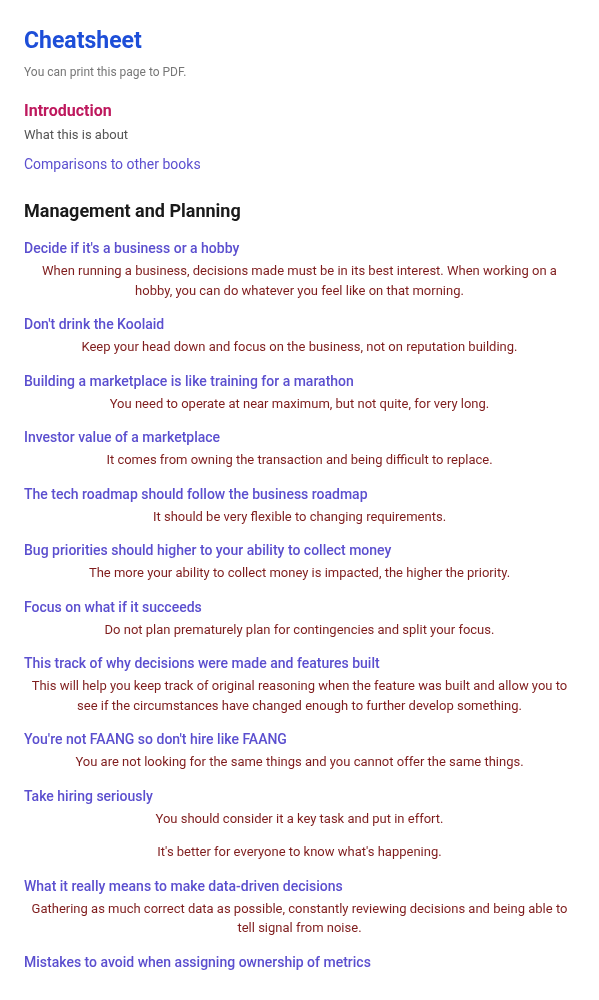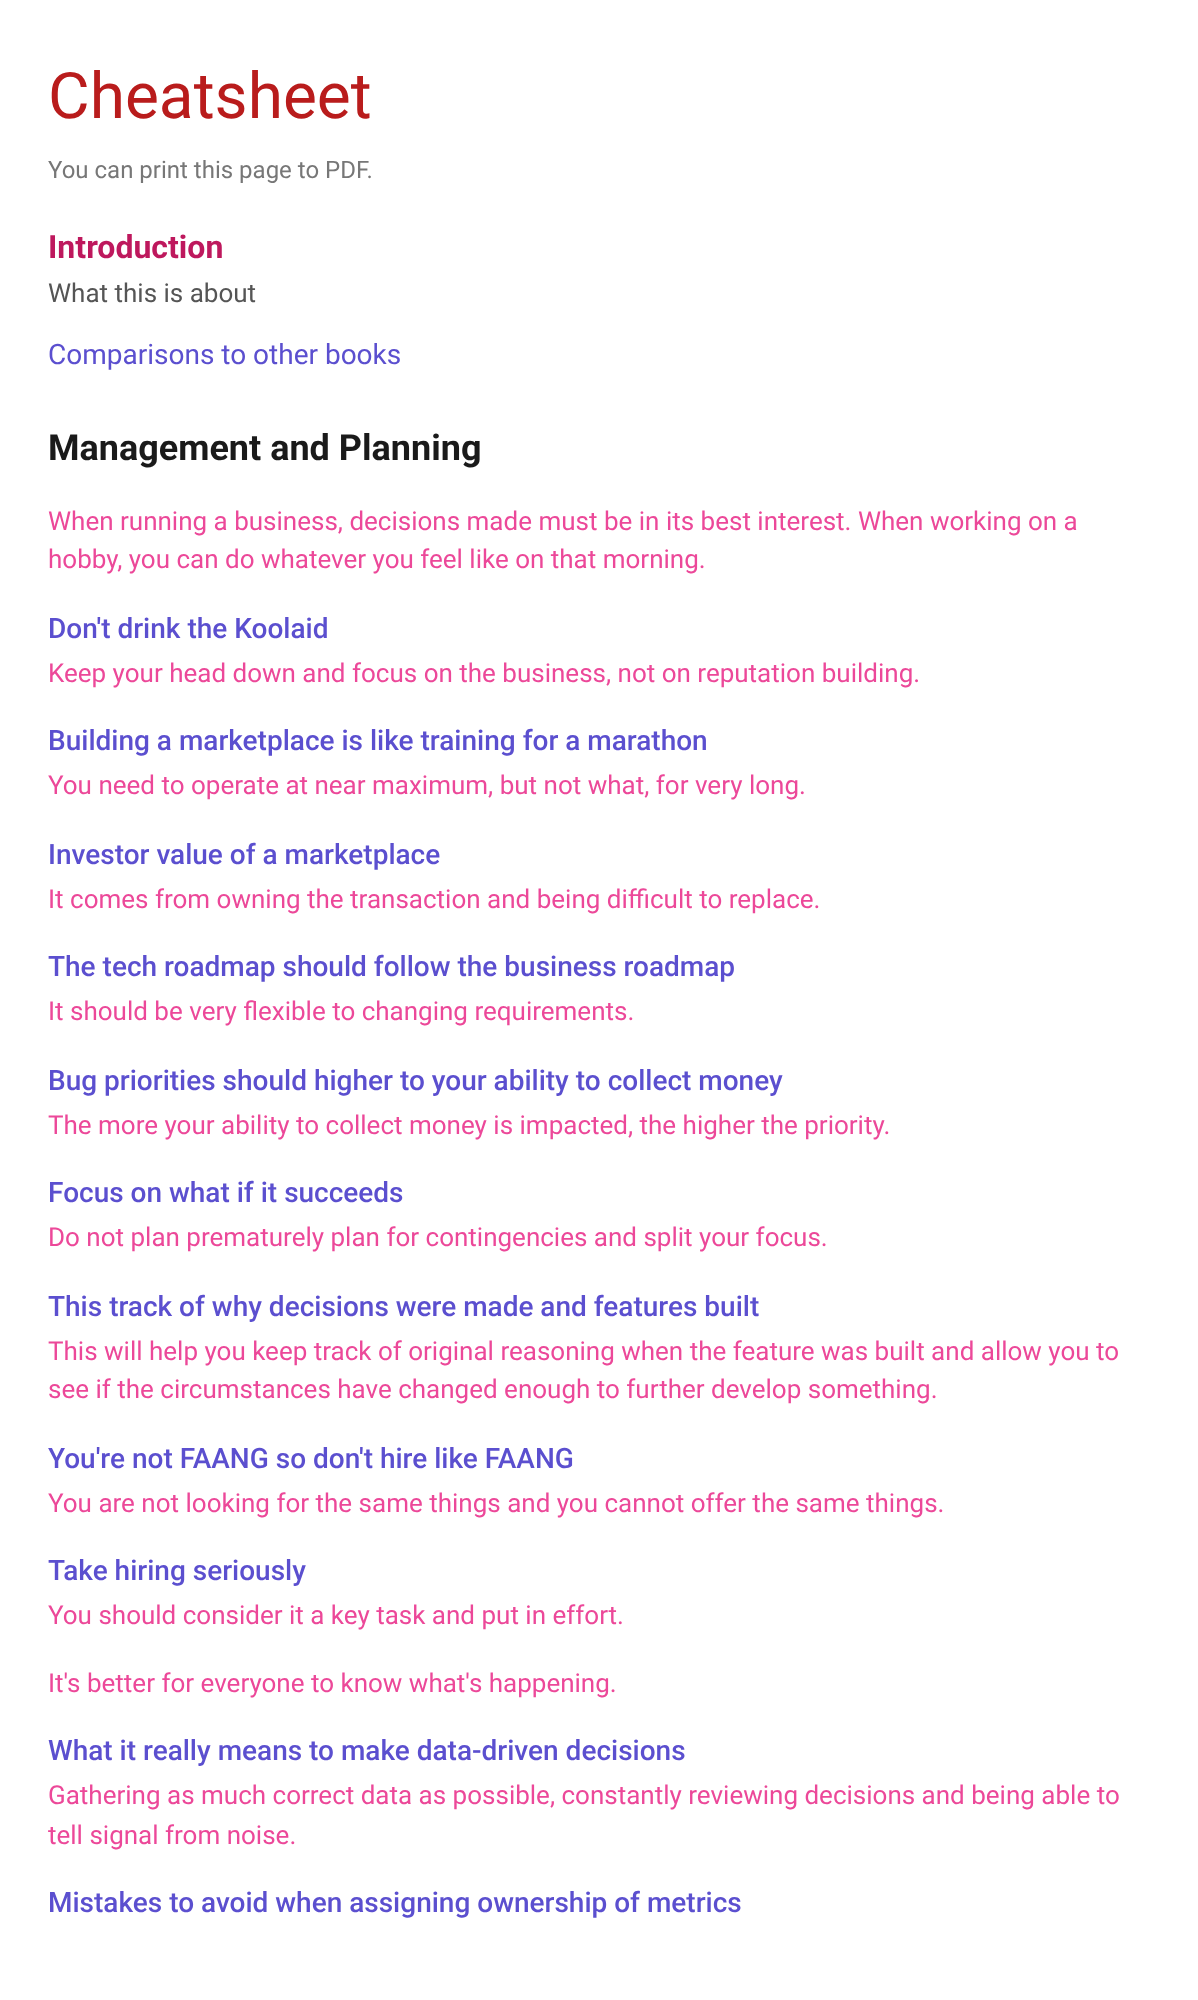--- a/index.html
+++ b/index.html
@@ -10,23 +10,23 @@
     body {
       font-family: -apple-system, BlinkMacSystemFont, 'Segoe UI', Roboto, Helvetica, Arial, sans-serif;
       background: #ffffff;
       color: #333333;
       font-size: 14px;
       line-height: 1.5;
       padding: 24px 24px 40px 24px;
       max-width: 599px;
     }
     h1.page-title {
-      font-size: 32px;
-      font-weight: 400;
-      color: #b91c1c;
+      font-size: 23px;
+      font-weight: 700;
+      color: #1d4ed8;
       margin-bottom: 4px;
     }
     .print-note {
       font-size: 12px;
       color: #777777;
       margin-bottom: 18px;
     }
     h2.section-intro {
       font-size: 16px;
       font-weight: 700;
@@ -58,50 +58,52 @@
     .topic-title {
       color: #5b4fcf;
       font-size: 14px;
       font-weight: 500;
       text-decoration: none;
       display: block;
       margin-bottom: 2px;
     }
     .topic-desc {
       font-size: 13px;
-      color: #ec4899;
+      color: #7f1d1d;
       line-height: 1.5;
+      text-align: center;
     }
   </style>
 </head>
 <body>
 
 
 
 <h1 class="page-title">Cheatsheet</h1>
 <p class="print-note">You can print this page to PDF.</p>
 
 <h2 class="section-intro">Introduction</h2>
 <p class="intro-sub">What this is about</p>
 
 <a class="link-item" href="#">Comparisons to other books</a>
 
 <h2 class="section-heading">Management and Planning</h2>
 
 <div id="topics-container">
     <div class="topic-block">
+      <a class="topic-title" href="#">Decide if it's a business or a hobby</a>
       <p class="topic-desc">When running a business, decisions made must be in its best interest. When working on a hobby, you can do whatever you feel like on that morning.</p>
     </div>
     <div class="topic-block">
       <a class="topic-title" href="#">Don't drink the Koolaid</a>
       <p class="topic-desc">Keep your head down and focus on the business, not on reputation building.</p>
     </div>
     <div class="topic-block">
       <a class="topic-title" href="#">Building a marketplace is like training for a marathon</a>
-      <p class="topic-desc">You need to operate at near maximum, but not what, for very long.</p>
+      <p class="topic-desc">You need to operate at near maximum, but not quite, for very long.</p>
     </div>
     <div class="topic-block">
       <a class="topic-title" href="#">Investor value of a marketplace</a>
       <p class="topic-desc">It comes from owning the transaction and being difficult to replace.</p>
     </div>
     <div class="topic-block">
       <a class="topic-title" href="#">The tech roadmap should follow the business roadmap</a>
       <p class="topic-desc">It should be very flexible to changing requirements.</p>
     </div>
     <div class="topic-block">

